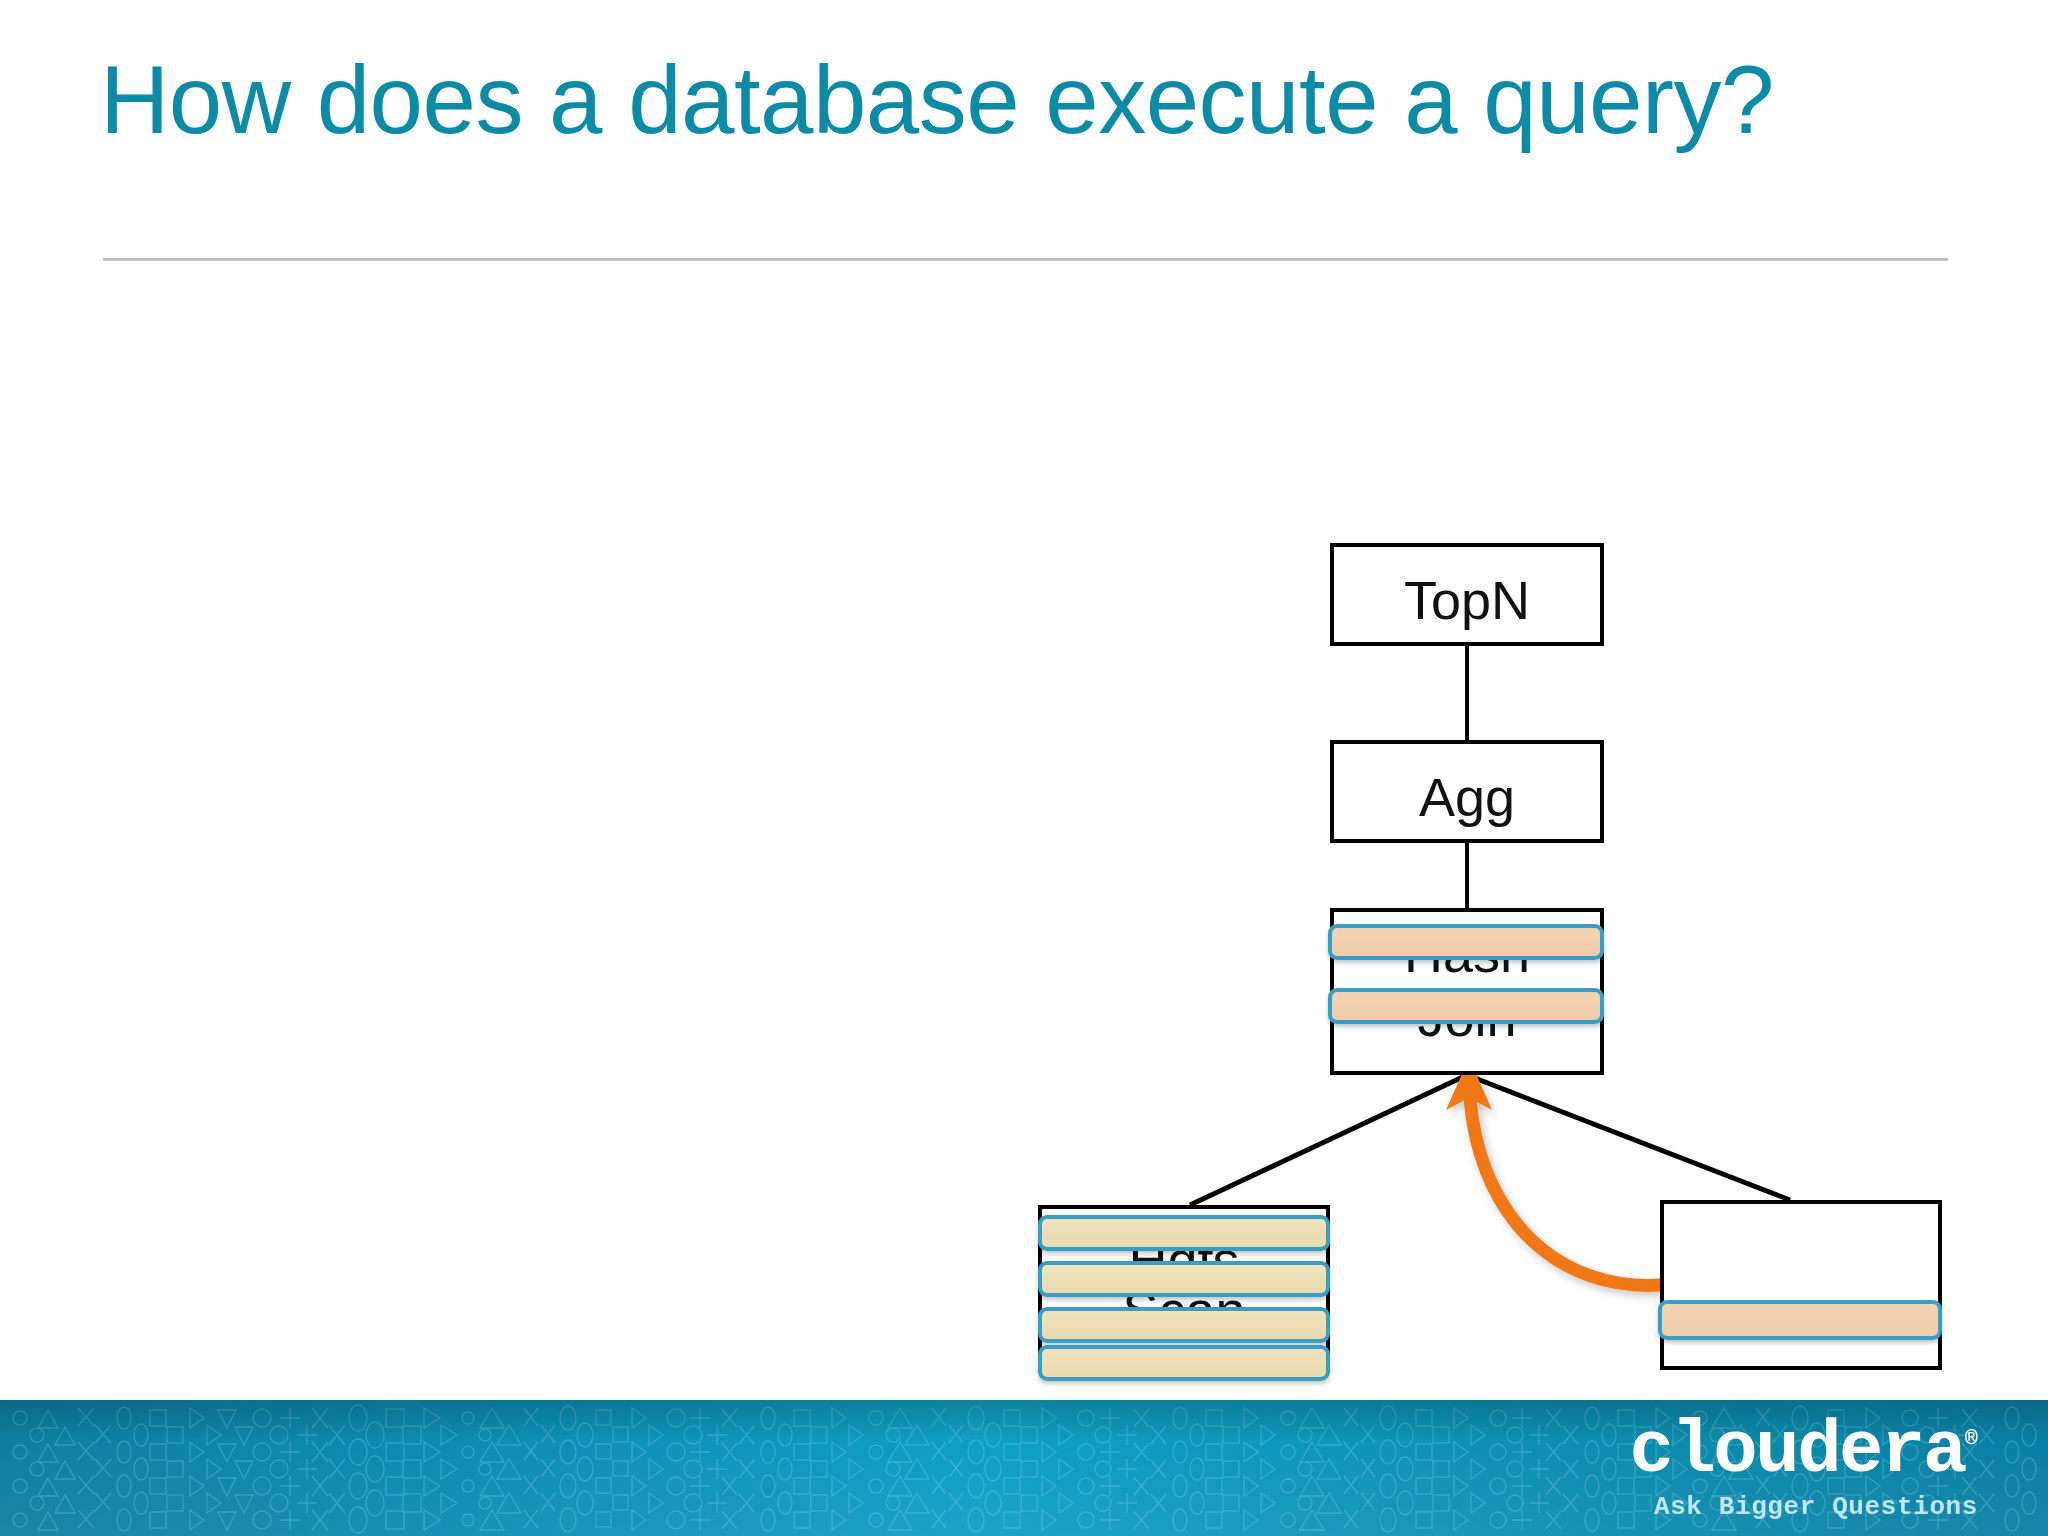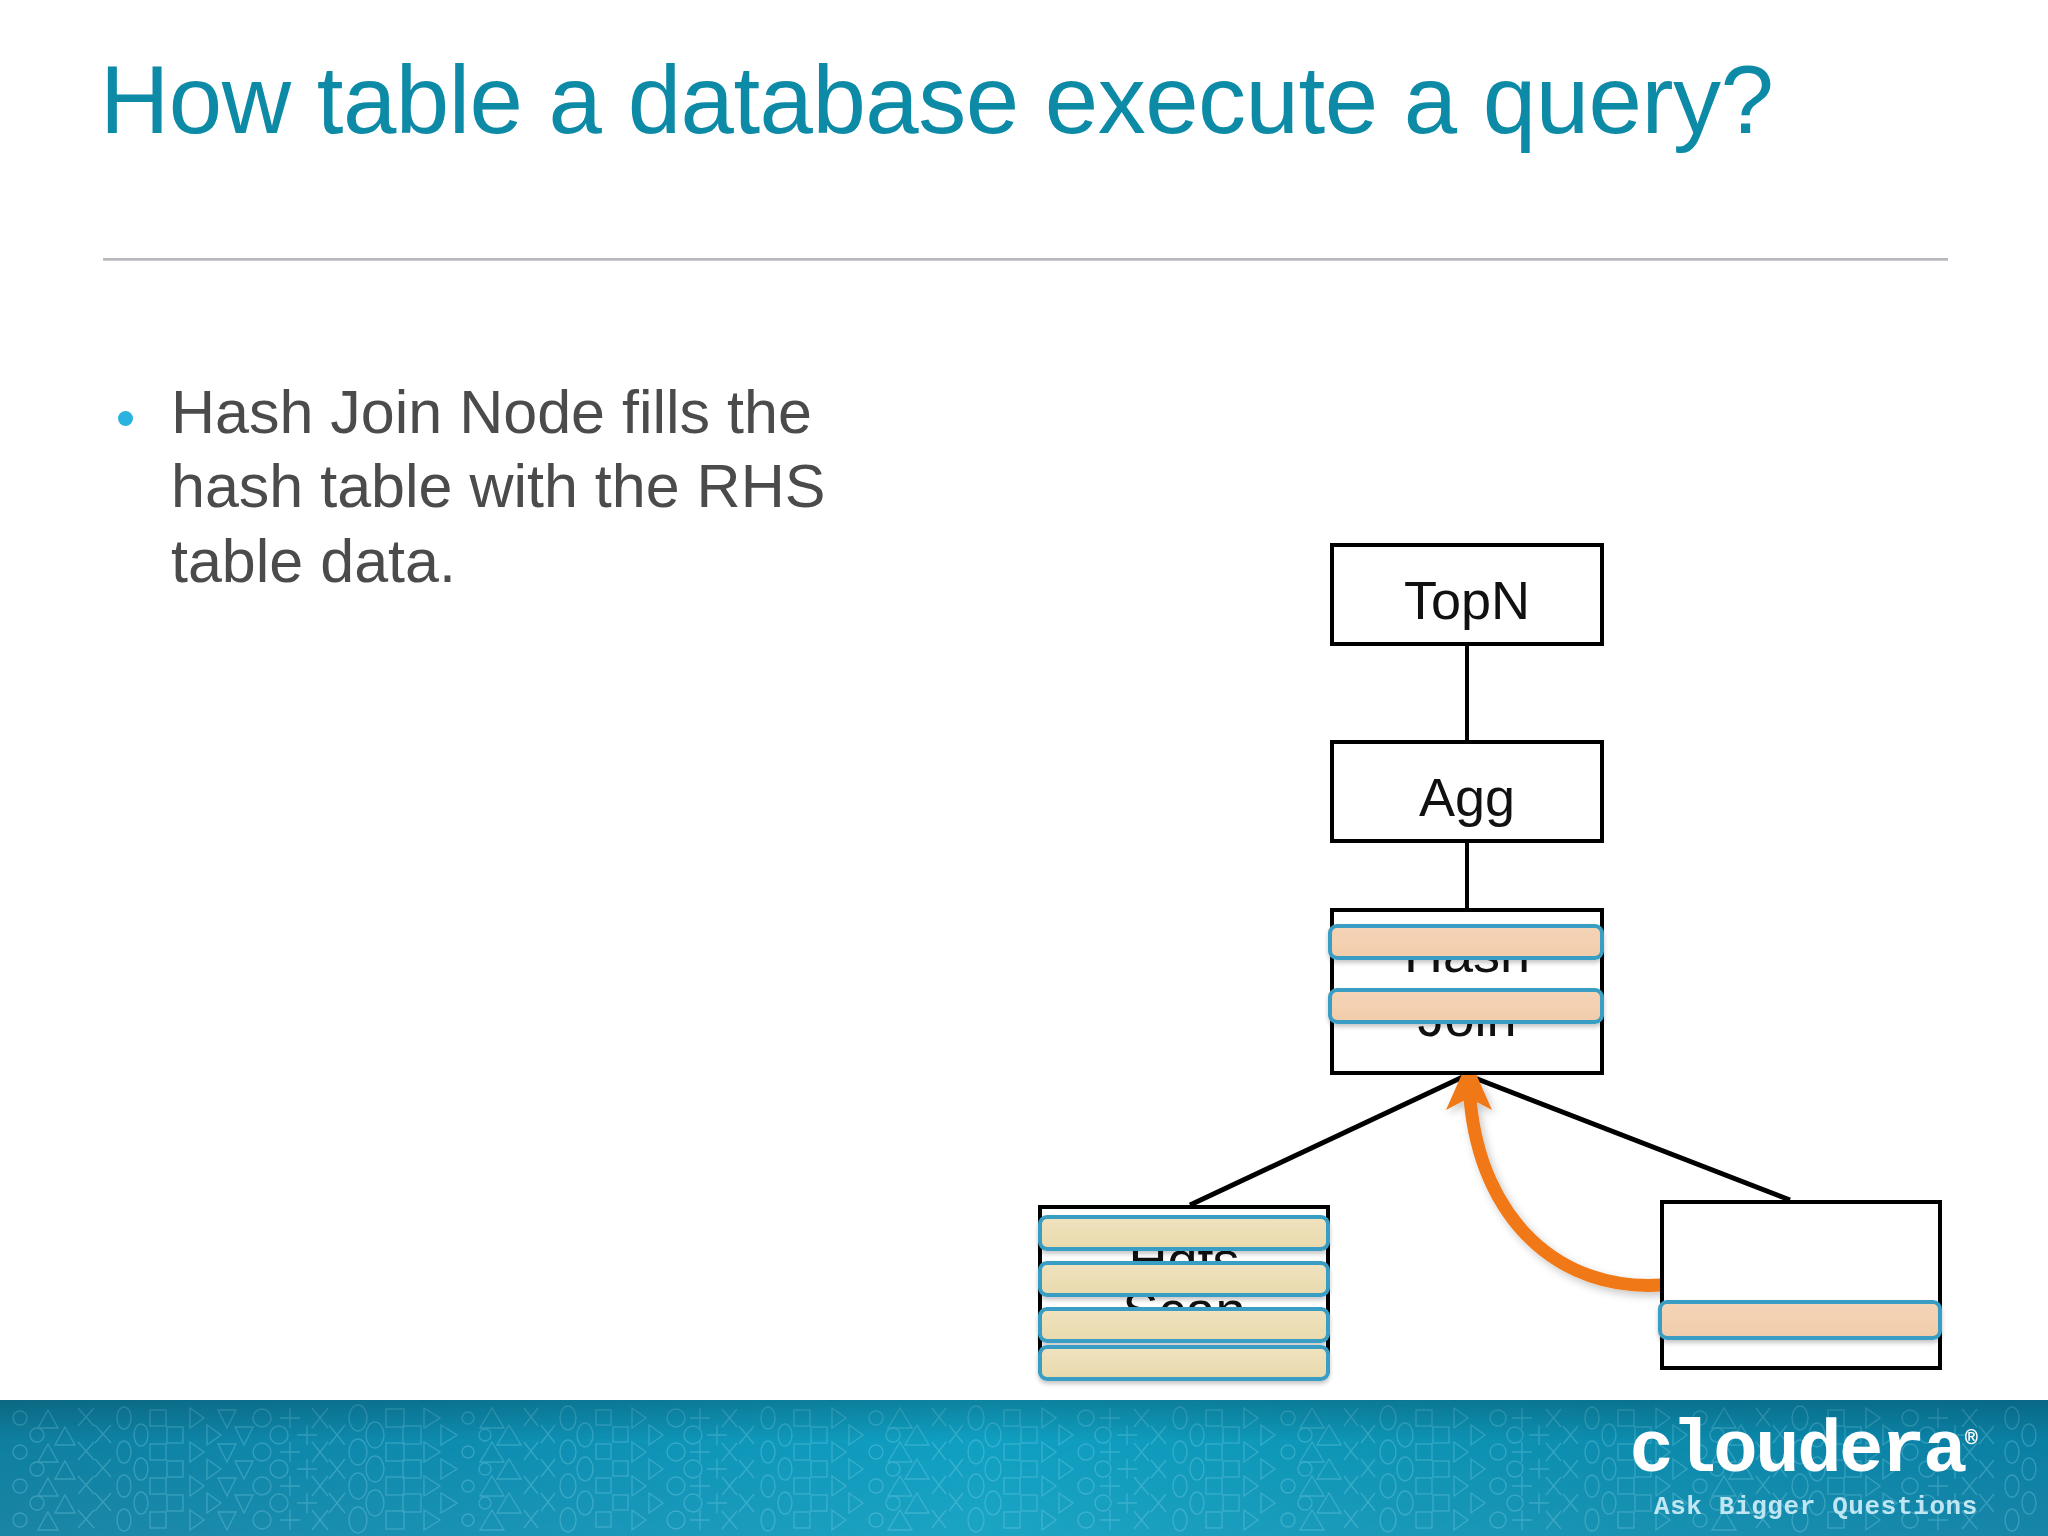--- a/index.html
+++ b/index.html
@@ -153,29 +153,23 @@
     margin-top: 6px;
     line-height: 1;
     font-family: Liberation Mono, monospace;
   }
 </style>
 </head>
 <body>
 
 <div id="slide">
 
-  <div id="slide-title">How table a database execute a query?</div>
+  <div id="slide-title">How does a database execute a query?</div>
   <div id="title-rule"></div>
 
-  <div id="bullet-block">
-    <div class="bullet-row">
-      <span class="bullet-dot"></span>
-      <span class="bullet-text">Hash Join Node fills the hash table with the RHS table data.</span>
-    </div>
-  </div>
 
   <div id="diagram">
     <svg width="2048" height="1536" viewBox="0 0 2048 1536">
 
       <line x1="1467" y1="646" x2="1467" y2="740" stroke="#000000" stroke-width="4"></line>
 
       <line x1="1467" y1="843" x2="1467" y2="908" stroke="#000000" stroke-width="4"></line>
 
       <line x1="1467" y1="1075" x2="1190" y2="1205" stroke="#000000" stroke-width="5"></line>
 

